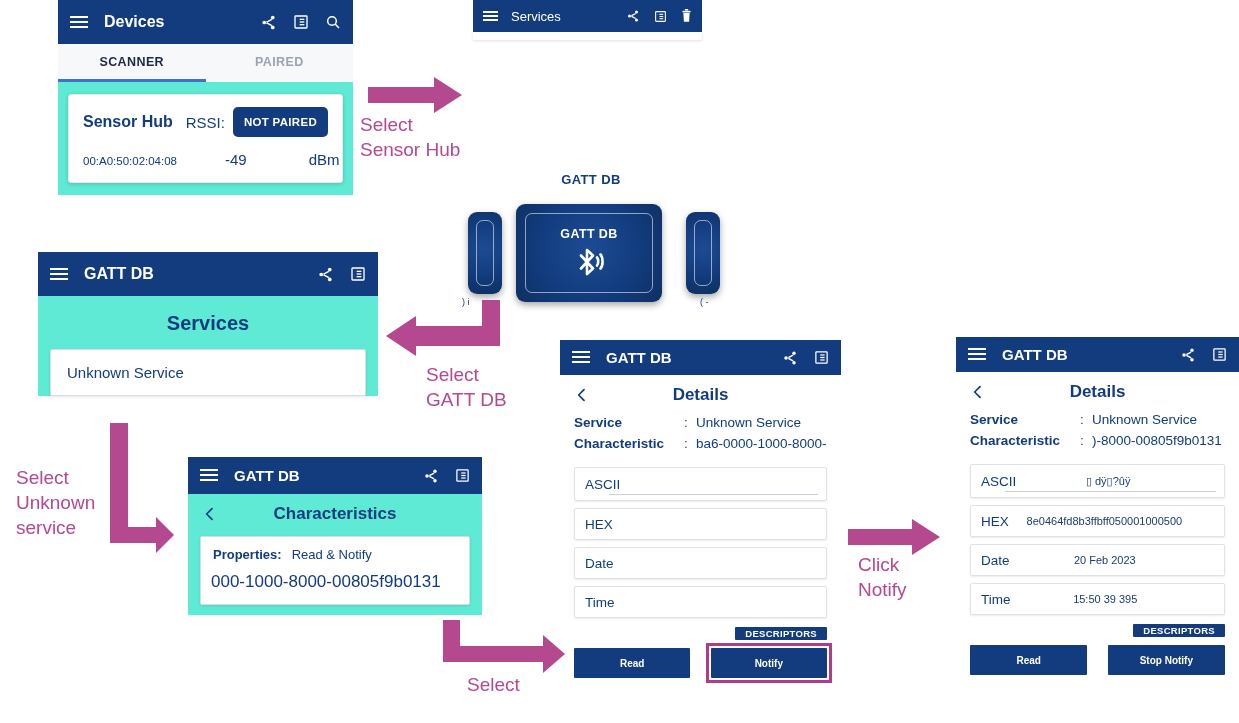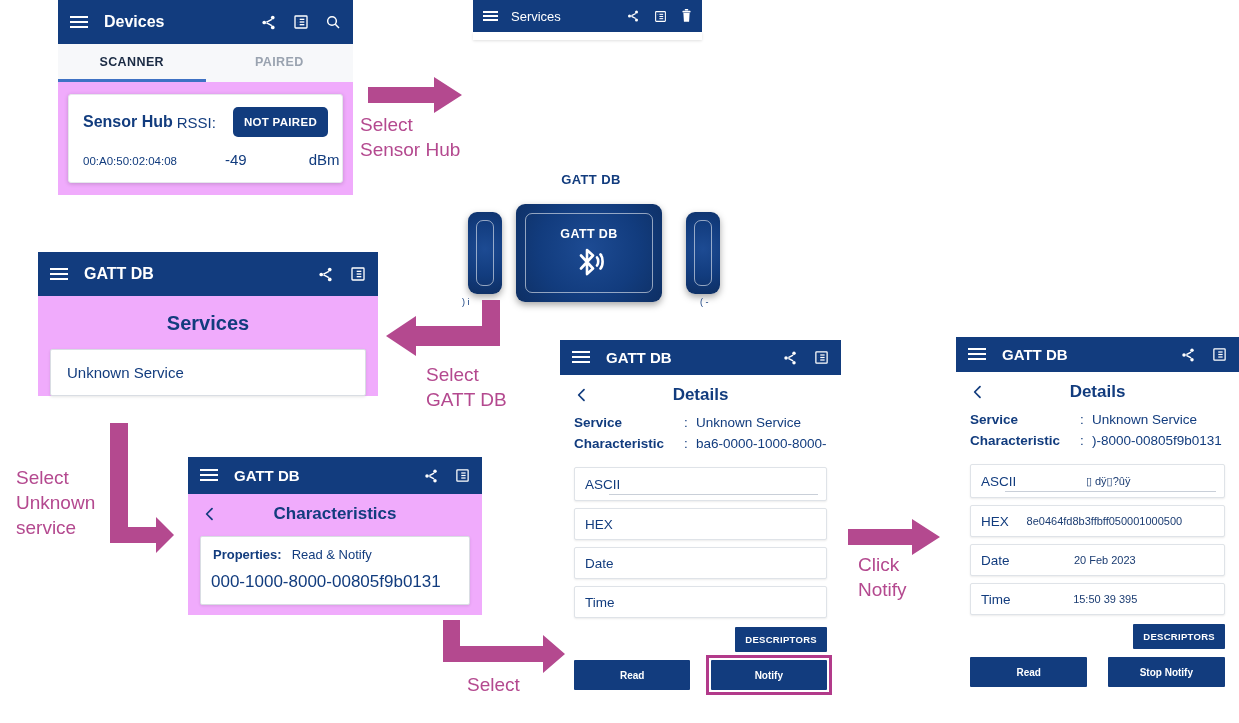--- a/index.html
+++ b/index.html
@@ -4,21 +4,21 @@
 <style>
   html,body{margin:0;padding:0;}
   body{
     width:1239px;height:723px;
     background:#ffffff;
     font-family:"Liberation Sans", sans-serif;
     position:relative;
     overflow:hidden;
     color:#123;
   }
-  .panel{position:absolute;background:#f0abfc;}
+  .panel{position:absolute;background:#5eead4;}
   .appbar{
     background:#123c7e;
     color:#fff;
     display:flex;
     align-items:center;
     height:44px;
     padding:0 12px;
     box-sizing:border-box;
   }
   .appbar .title{
@@ -47,21 +47,21 @@
   .tab.active{color:#1b2b44;border-bottom:3px solid #3f72c4;}
   .tab.inactive{color:#9aa3b0;border-bottom:3px solid transparent;}
   .device-card{
     margin:12px 10px;background:#fff;border:1px solid #e6e8ec;border-radius:3px;
     box-shadow:0 1px 4px rgba(0,0,0,.18);
     padding:12px 14px 14px 14px;
     position:relative;
   }
   .device-row1{display:flex;align-items:center;}
   .device-name{font-size:16px;font-weight:bold;color:#123c7e;flex:1;}
-  .rssi-label{font-size:15px;color:#123c7e;margin-right:17px;}
+  .rssi-label{font-size:15px;color:#123c7e;margin-right:8px;}
   .pill{
     background:#123c7e;color:#fff;font-size:11.5px;font-weight:bold;
     border-radius:5px;padding:9px 11px;letter-spacing:.3px;white-space:nowrap;
   }
   .device-row2{display:flex;align-items:baseline;margin-top:14px;gap:48px;}
   .device-mac{font-size:11.5px;color:#123c7e;flex:1;}
   .device-rssi{font-size:15px;color:#123c7e;margin-right:14px;}
   .device-unit{font-size:15px;color:#123c7e;}
 
   
@@ -145,21 +145,21 @@
   .field .fvalue{flex:1;text-align:center;font-size:11px;color:#1b3c72;padding-right:14px;}
   .field.underline::after{
     content:"";position:absolute;left:34px;right:8px;bottom:5px;height:1px;background:#c9cfd8;
   }
   .btn-row{display:flex;justify-content:flex-end;padding:2px 14px 0 14px;}
   .btn{
     background:#123c7e;color:#fff;border:0;border-radius:1px;
     font-family:"Liberation Sans", sans-serif;
     display:flex;align-items:center;justify-content:center;
   }
-  .btn-desc{font-size:9.5px;font-weight:bold;letter-spacing:.3px;padding:7px 10px;}
+  .btn-desc{font-size:9.5px;font-weight:bold;letter-spacing:.3px;padding:1px 10px;}
   .btn-main{font-size:10px;font-weight:bold;height:30px;flex:1;}
   .main-btn-row{display:flex;gap:0;padding:8px 14px 10px 14px;justify-content:space-between;}
   .btn-wrap{width:46%;position:relative;display:flex;}
   .btn-wrap.highlight{outline:3px solid #b23a8a;outline-offset:2px;}
 
   
   .anno-text{
     position:absolute;color:#b4498f;font-size:19px;line-height:25px;white-space:pre-line;
   }
   .arrow{position:absolute;}

